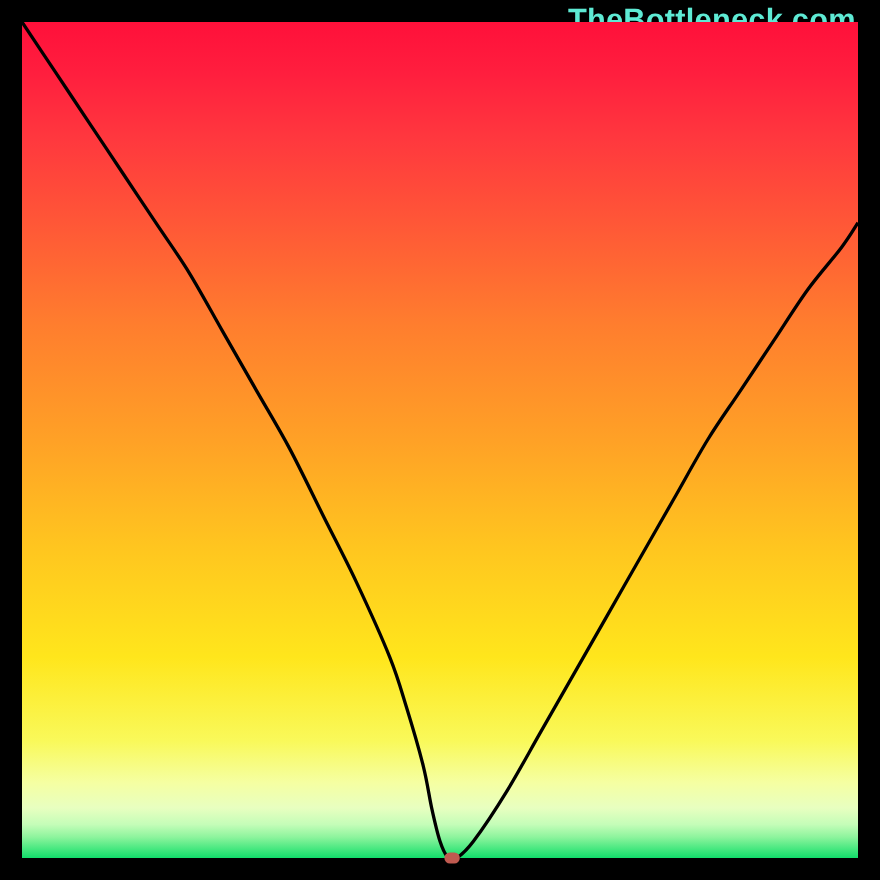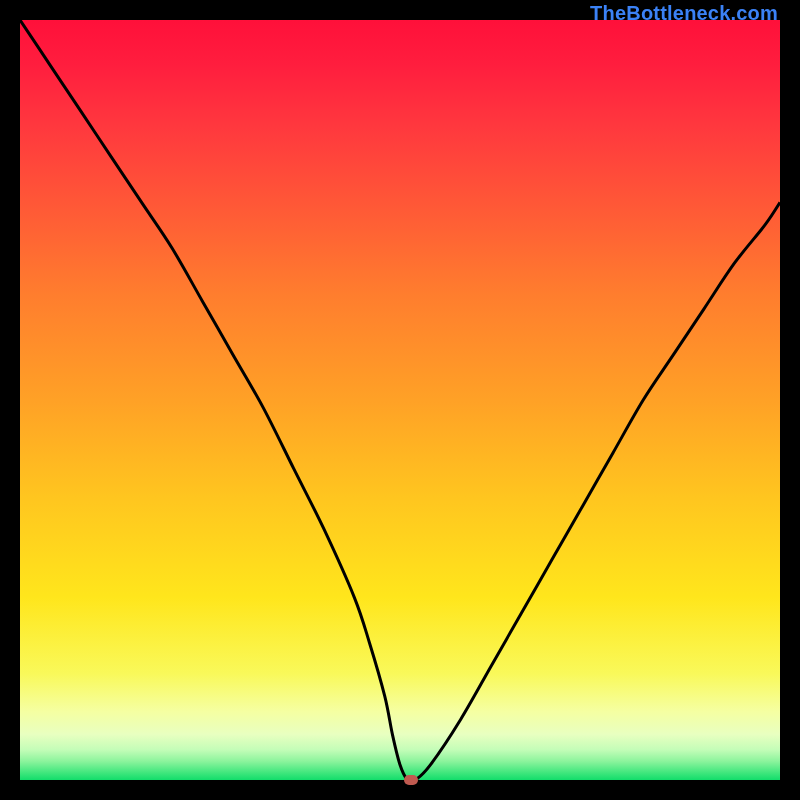--- a/index.html
+++ b/index.html
@@ -39,22 +39,22 @@
       #c4fdb8 96%,
       #8df49d 97.5%,
       #42e77e 99%,
       #12dd6b 100%
     );
   }
   .attribution {
     position: absolute;
     top: 2px;
     right: 22px;
-    color: #3b82f6;
-    font-size: 20px;
+    color: #5eead4;
+    font-size: 28px;
     font-weight: 600;
     letter-spacing: 0.2px;
   }
   svg.curve {
     position: absolute;
     left: 0;
     top: 0;
     width: 760px;
     height: 760px;
   }

